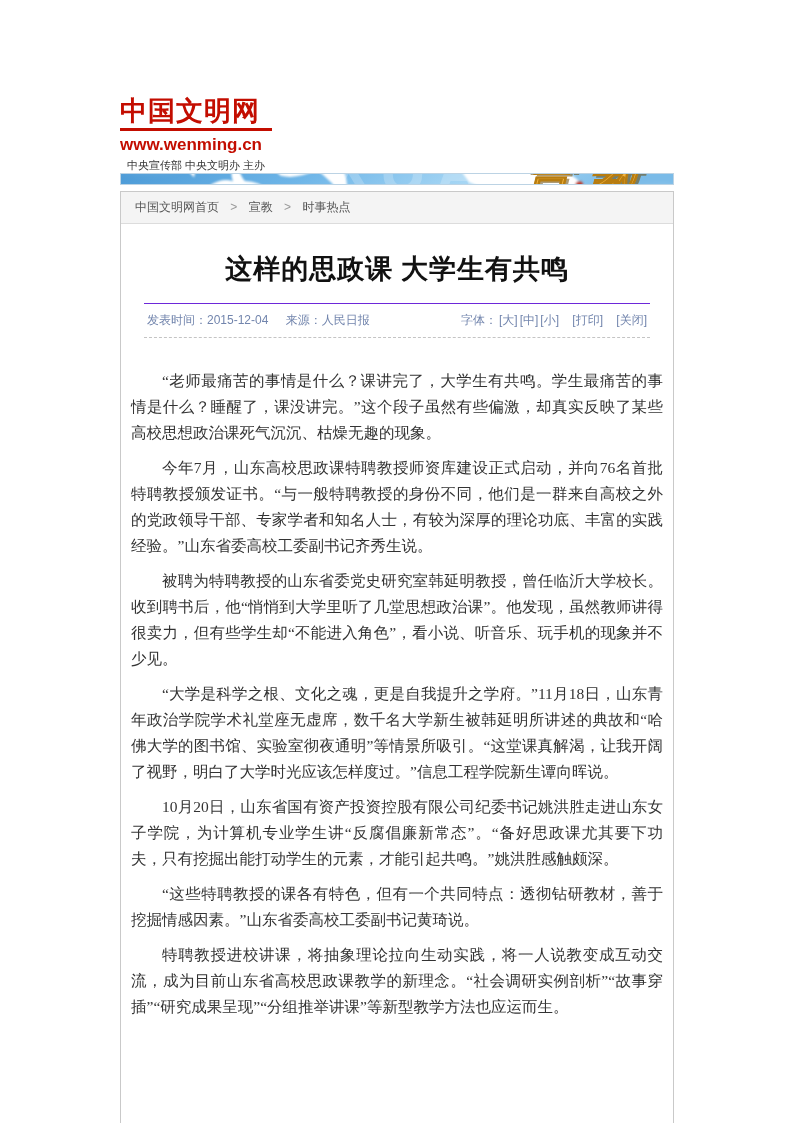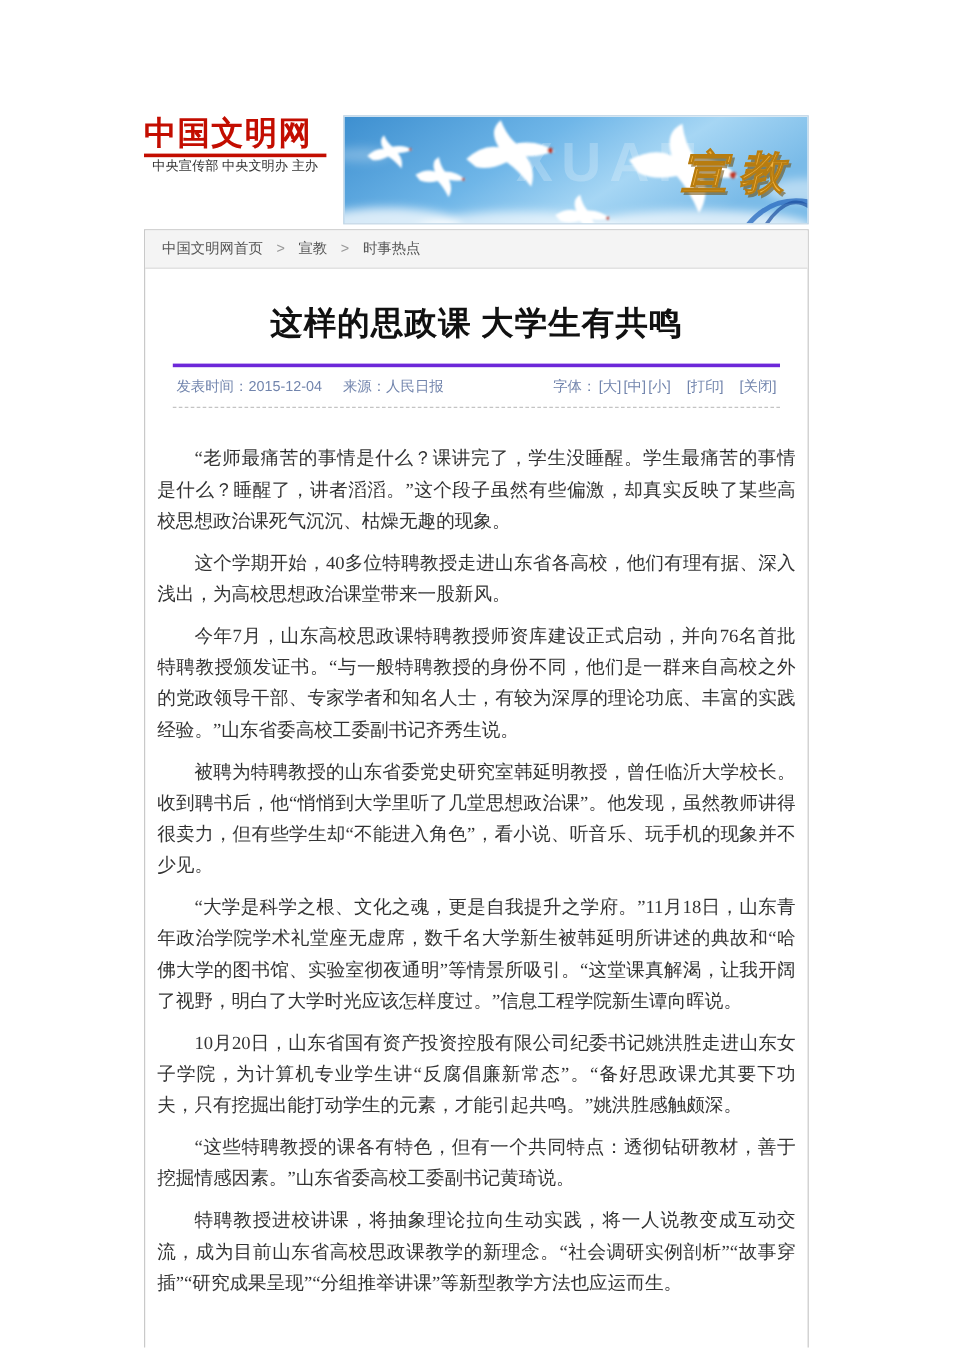--- a/index.html
+++ b/index.html
@@ -4,21 +4,21 @@
 <style>
   html, body { margin: 0; padding: 0; }
   body {
     width: 794px; height: 1123px; overflow: hidden;
     background: #ffffff;
     font-family: "Liberation Sans", "DejaVu Sans", sans-serif;
   }
   .page { width: 554px; margin: 0 auto; padding-top: 96px; }
 
   
-  .header { display: flex; height: 89px; }
+  .header { display: flex; height: 89px; flex-direction: column; }
   .logo-block { width: 152px; margin-right: 14px; }
   .logo-title {
     color: #c30d00; font-weight: bold; font-size: 27px; line-height: 30px;
     letter-spacing: 1px; white-space: nowrap;
     border-bottom: 3px solid #c30d00; padding-bottom: 2px;
     font-family: "Liberation Sans", sans-serif;
   }
   .logo-url { color: #c30d00; font-weight: bold; font-size: 17px; line-height: 24px; margin-top: 2px; }
   .logo-tagline { color: #333; font-size: 11px; line-height: 16px; white-space: nowrap; text-align: center; }
   .banner { flex: 1; height: 89px; position: relative; overflow: hidden; border: 1px solid #bcd3e4; }
@@ -36,21 +36,21 @@
   
   .article { padding: 0 10px 40px; }
   .article-title {
     text-align: center; font-size: 27px; font-weight: 600; color: #111;
     padding: 27px 0 16px; letter-spacing: 1px;
     font-family: "Liberation Serif", "DejaVu Serif", serif;
   }
   .meta {
     display: flex; justify-content: space-between; align-items: center;
     margin: 0 13px;
-    border-top: 3px solid #6d28d9; border-bottom: 1px dashed #c4c4c4;
+    border-top: 1px solid #6d28d9; border-bottom: 1px dashed #c4c4c4;
     padding: 8px 3px; font-size: 12px; color: #7285ad; white-space: nowrap;
   }
   .meta .m-item { margin-right: 14px; }
   .meta .m-btn { cursor: pointer; margin-left: 2px; }
   .meta .m-group { margin-left: 10px; }
 
   .body-text {
     padding-top: 30px;
     font-family: "Liberation Serif", "DejaVu Serif", serif;
     font-size: 15.5px; line-height: 26px; color: #333;
@@ -58,20 +58,21 @@
   .body-text p { text-indent: 2em; margin: 0 0 9px 0; text-align: justify; }
 </style>
 </head>
 <body>
 
 <div class="page">
 
   <div class="header">
     <div class="logo-block">
       <div class="logo-title">中国文明网</div>
+      <div class="logo-url">www.wenming.cn</div>
       <div class="logo-tagline">中央宣传部 中央文明办 主办</div>
     </div>
 
     <div class="banner">
       <svg viewBox="0 0 396 89" preserveAspectRatio="xMidYMid slice">
         <defs>
           <linearGradient id="sky" x1="0" y1="0" x2="1" y2="0.35">
             <stop offset="0" stop-color="#3c8ecf"></stop>
             <stop offset="0.45" stop-color="#6fb6e8"></stop>
             <stop offset="0.72" stop-color="#a6d6f4"></stop>
@@ -131,22 +132,21 @@
           <span class="m-item"><span>来源：</span><span>人民日报</span></span>
         </span>
         <span>
           <span>字体：</span><span class="m-btn">[大]</span><span class="m-btn">[中]</span><span class="m-btn">[小]</span>
           <span class="m-btn m-group">[打印]</span>
           <span class="m-btn m-group">[关闭]</span>
         </span>
       </div>
 
       <div class="body-text">
-          <p>“老师最痛苦的事情是什么？课讲完了，学生没睡醒。学生最痛苦的事情是什么？睡醒了，讲者滔滔。”这个段子虽然有些偏激，却真实反映了某些高校思想政治课死气沉沉、枯燥无趣的现象。</p>
-          <p>这个学期开始，40多位特聘教授走进山东省各高校，他们有理有据、深入浅出，为高校思想政治课堂带来一股新风。</p>
+          <p>“老师最痛苦的事情是什么？课讲完了，大学生有共鸣。学生最痛苦的事情是什么？睡醒了，课没讲完。”这个段子虽然有些偏激，却真实反映了某些高校思想政治课死气沉沉、枯燥无趣的现象。</p>
           <p>今年7月，山东高校思政课特聘教授师资库建设正式启动，并向76名首批特聘教授颁发证书。“与一般特聘教授的身份不同，他们是一群来自高校之外的党政领导干部、专家学者和知名人士，有较为深厚的理论功底、丰富的实践经验。”山东省委高校工委副书记齐秀生说。</p>
           <p>被聘为特聘教授的山东省委党史研究室韩延明教授，曾任临沂大学校长。收到聘书后，他“悄悄到大学里听了几堂思想政治课”。他发现，虽然教师讲得很卖力，但有些学生却“不能进入角色”，看小说、听音乐、玩手机的现象并不少见。</p>
           <p>“大学是科学之根、文化之魂，更是自我提升之学府。”11月18日，山东青年政治学院学术礼堂座无虚席，数千名大学新生被韩延明所讲述的典故和“哈佛大学的图书馆、实验室彻夜通明”等情景所吸引。“这堂课真解渴，让我开阔了视野，明白了大学时光应该怎样度过。”信息工程学院新生谭向晖说。</p>
           <p>10月20日，山东省国有资产投资控股有限公司纪委书记姚洪胜走进山东女子学院，为计算机专业学生讲“反腐倡廉新常态”。“备好思政课尤其要下功夫，只有挖掘出能打动学生的元素，才能引起共鸣。”姚洪胜感触颇深。</p>
           <p>“这些特聘教授的课各有特色，但有一个共同特点：透彻钻研教材，善于挖掘情感因素。”山东省委高校工委副书记黄琦说。</p>
           <p>特聘教授进校讲课，将抽象理论拉向生动实践，将一人说教变成互动交流，成为目前山东省高校思政课教学的新理念。“社会调研实例剖析”“故事穿插”“研究成果呈现”“分组推举讲课”等新型教学方法也应运而生。</p>
         </div>
     </div>
   </div>
 

